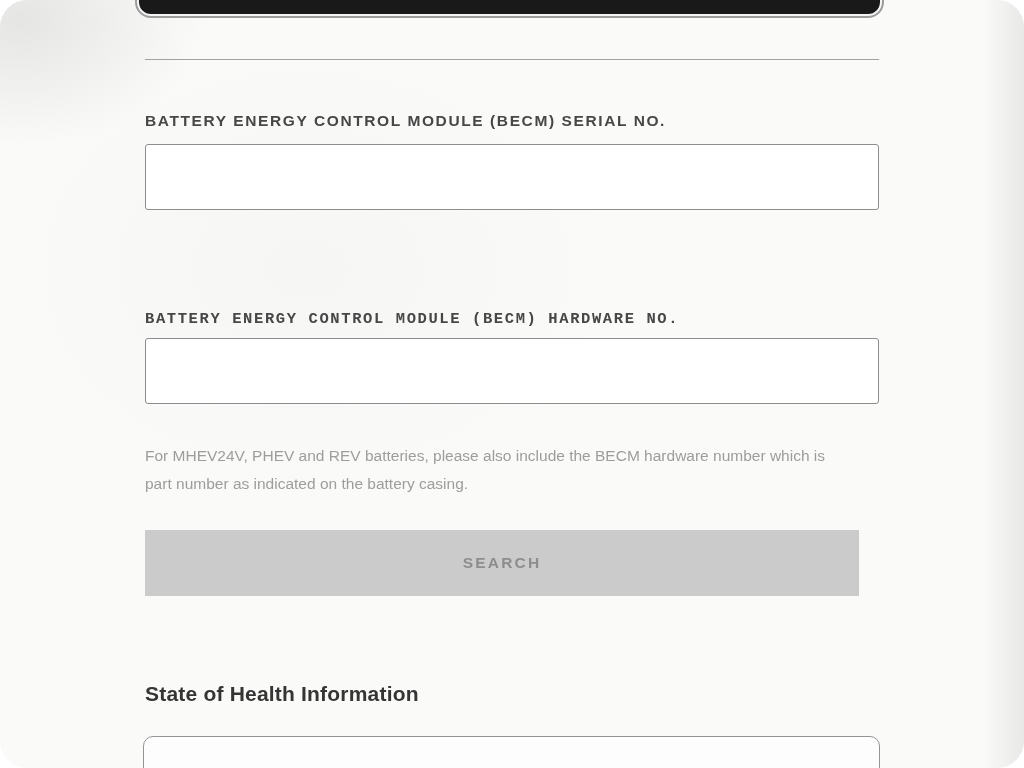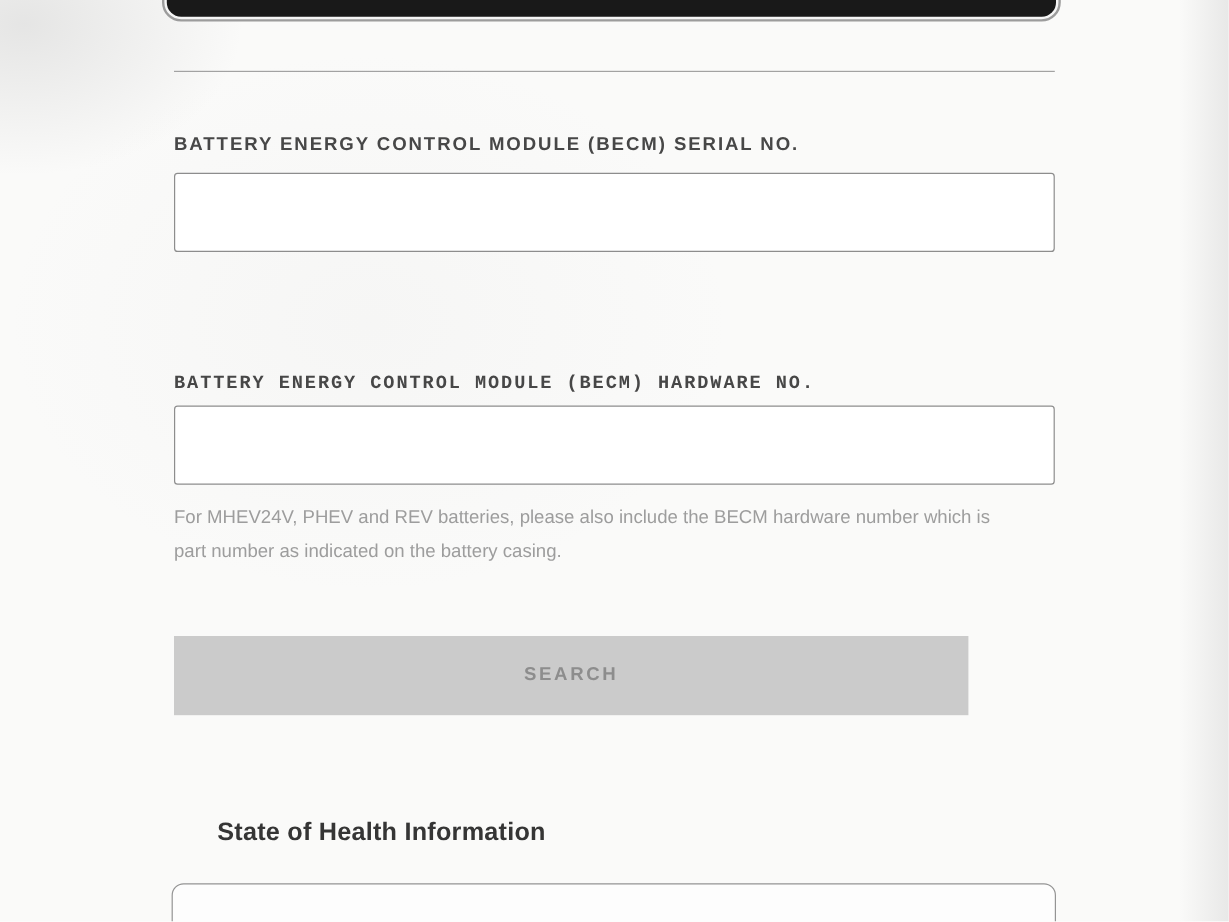--- a/index.html
+++ b/index.html
@@ -13,20 +13,21 @@
   .page {
     position: relative;
     width: 1024px;
     height: 768px;
     overflow: hidden;
     background:
       linear-gradient(to left, rgba(160,160,160,0.20), rgba(160,160,160,0) 4%),
       radial-gradient(ellipse 260px 180px at 20px 20px, rgba(175,175,175,0.28), rgba(175,175,175,0) 70%),
       radial-gradient(ellipse 400px 300px at 30% 35%, rgba(210,210,210,0.10), rgba(210,210,210,0) 75%),
       #fafaf9;
+    border-radius: 27px;
   }
   
   .top-button-outline {
     position: absolute;
     left: 135px;
     top: -32px;
     width: 749px;
     height: 50px;
     border: 2px solid #9c9c9c;
     border-radius: 16px;
@@ -76,46 +77,45 @@
   .input-hardware { top: 338px; height: 66px; }
   .helper-text {
     position: absolute;
     left: 145px;
     width: 706px;
     font-size: 15.5px;
     line-height: 28px;
     color: #9d9d9d;
   }
   .helper-serial { top: 240px; }
-  .helper-hardware { top: 418px; }
+  .helper-hardware { top: 442px; }
   .search-button {
     position: absolute;
     left: 145px;
     top: 530px;
-    width: 662px;
+    width: 714px;
     height: 66px;
     background: #cbcbcb;
     border: none;
     color: #8d8d8d;
     font-family: inherit;
     font-size: 15.5px;
     font-weight: 600;
     letter-spacing: 2.2px;
     text-align: center;
     cursor: pointer;
   }
   .soh-heading {
     position: absolute;
     left: 145px;
     top: 682px;
     font-size: 21px;
     font-weight: bold;
     color: #353535;
     letter-spacing: 0.2px;
-    margin-left: 36px;
   }
   .soh-panel {
     position: absolute;
     left: 143px;
     top: 736px;
     width: 737px;
     height: 60px;
     box-sizing: border-box;
     border: 1.5px solid #949494;
     border-radius: 10px 10px 0 0;

